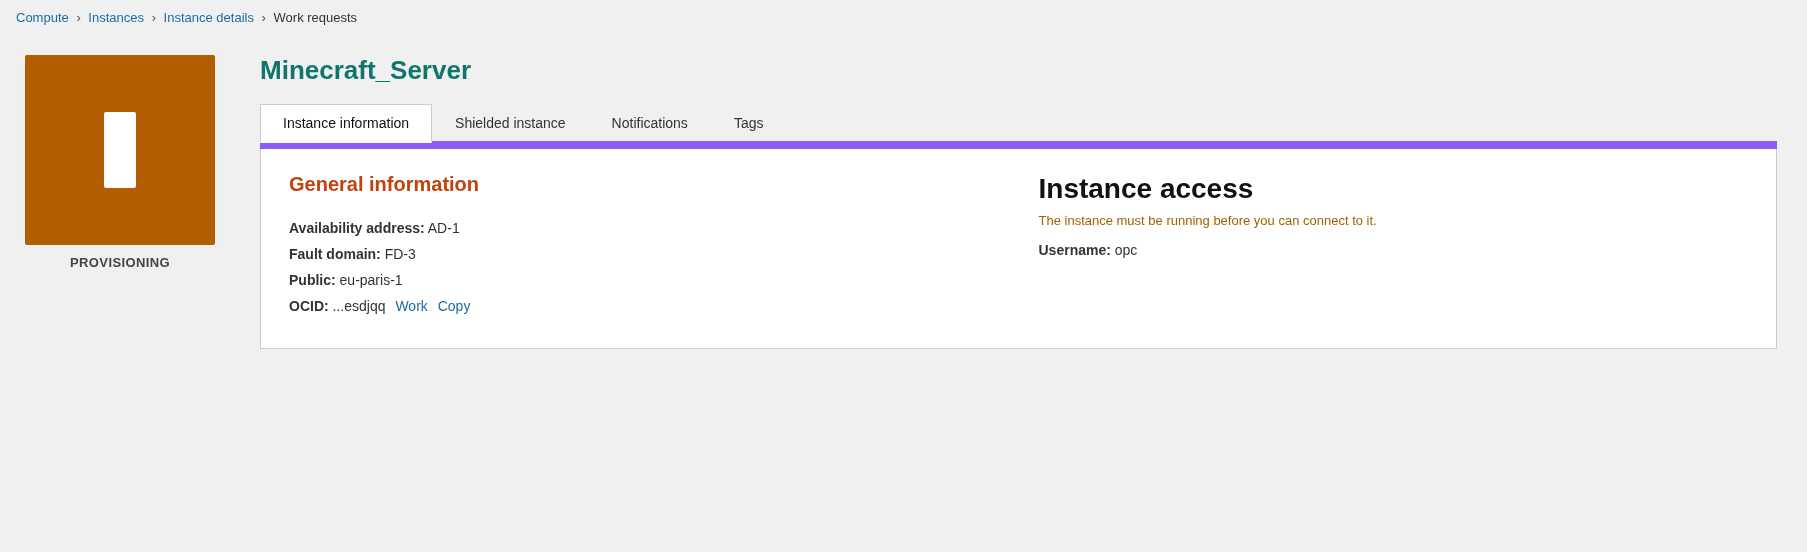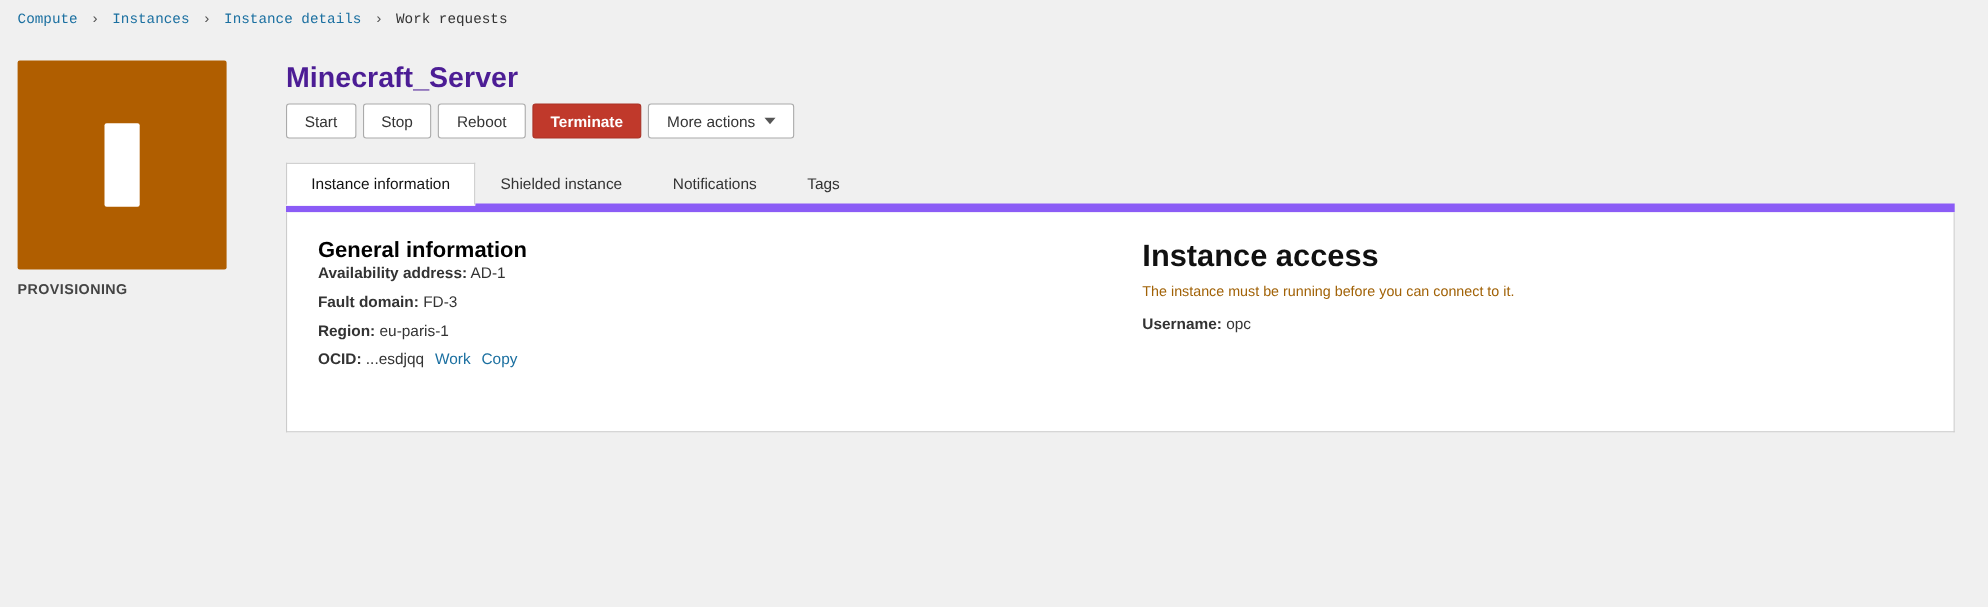--- a/index.html
+++ b/index.html
@@ -6,42 +6,41 @@
     body {
       font-family: -apple-system, BlinkMacSystemFont, "Segoe UI", Arial, sans-serif;
       background-color: #f0f0f0;
       color: #333;
       font-size: 14px;
     }
     .breadcrumb {
       padding: 10px 16px;
       font-size: 13px;
       color: #1a6fa0;
-      font-family: Liberation Mono, monospace;
     }
     .breadcrumb a {
       color: #1a6fa0;
       text-decoration: none;
     }
     .breadcrumb .separator { color: #555; margin: 0 4px; }
     .breadcrumb .current { color: #333; }
 
     .main-layout {
       display: flex;
       flex-direction: row;
       background: #f0f0f0;
       min-height: 480px;
     }
 
     .sidebar-panel {
       width: 240px;
       min-width: 240px;
       display: flex;
       flex-direction: column;
-      align-items: flex-start;
+      align-items: center;
       padding: 20px 16px 16px 16px;
       background: #f0f0f0;
     }
 
     .instance-icon-box {
       width: 190px;
       height: 190px;
       background-color: #b05e00;
       display: flex;
       align-items: center;
@@ -64,22 +63,22 @@
 
     .content-panel {
       flex: 1;
       background: #f0f0f0;
       padding: 20px 30px 20px 20px;
     }
 
     .instance-title {
       font-size: 26px;
       font-weight: 700;
-      color: #4c1d95;
-      margin-bottom: 8px;
+      color: #0f766e;
+      margin-bottom: 18px;
     }
 
     .action-buttons {
       display: flex;
       flex-direction: row;
       align-items: center;
       gap: 6px;
       margin-bottom: 22px;
     }
 
@@ -150,22 +149,22 @@
       gap: 40px;
       min-height: 200px;
     }
 
     .info-section {
       flex: 1;
     }
     .info-section h2 {
       font-size: 20px;
       font-weight: 700;
-      color: #000000;
-      margin-bottom: 0;
+      color: #c2410c;
+      margin-bottom: 24px;
     }
     .info-row {
       margin-bottom: 10px;
       font-size: 14px;
       color: #333;
     }
     .info-row strong {
       font-weight: 700;
     }
     .link-action {
@@ -209,30 +208,20 @@
   <div class="sidebar-panel">
     <div class="instance-icon-box">
       <div class="instance-icon-inner"></div>
     </div>
     <div class="instance-status-label">PROVISIONING</div>
   </div>
 
   <div class="content-panel">
     <h1 class="instance-title">Minecraft_Server</h1>
 
-    <div class="action-buttons">
-      <button class="btn">Start</button>
-      <button class="btn">Stop</button>
-      <button class="btn">Reboot</button>
-      <button class="btn btn-terminate">Terminate</button>
-      <button class="btn btn-more-actions">
-        <span>More actions</span>
-        <span class="chevron-down"></span>
-      </button>
-    </div>
 
     <div class="tabs-row">
       <div class="tab active">Instance information</div>
       <div class="tab">Shielded instance</div>
       <div class="tab">Notifications</div>
       <div class="tab">Tags</div>
     </div>
 
     <div class="tab-content">
 
@@ -240,21 +229,21 @@
         <h2>General information</h2>
         <div class="info-row">
           <strong>Availability address:</strong>
           <span>AD-1</span>
         </div>
         <div class="info-row">
           <strong>Fault domain:</strong>
           <span>FD-3</span>
         </div>
         <div class="info-row">
-          <strong>Region:</strong>
+          <strong>Public:</strong>
           <span>eu-paris-1</span>
         </div>
         <div class="info-row">
           <strong>OCID:</strong>
           <span>...esdjqq</span>
           <a href="#" class="link-action">Work</a>
           <a href="#" class="link-action">Copy</a>
         </div>
       </div>
 

